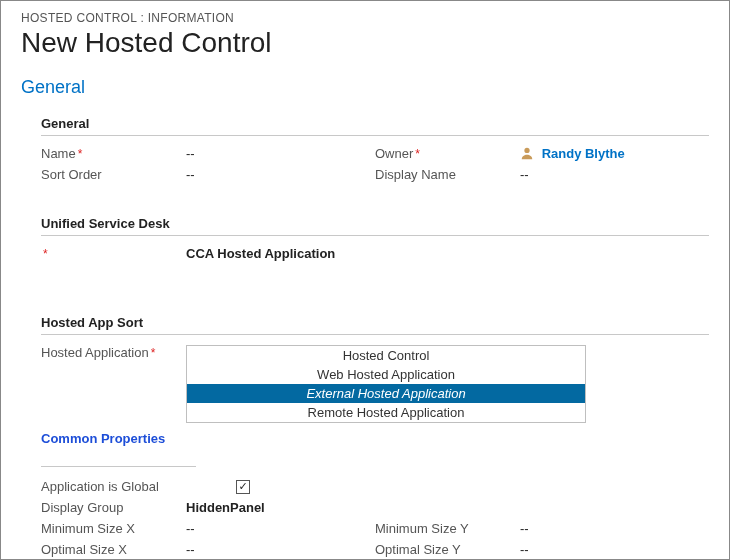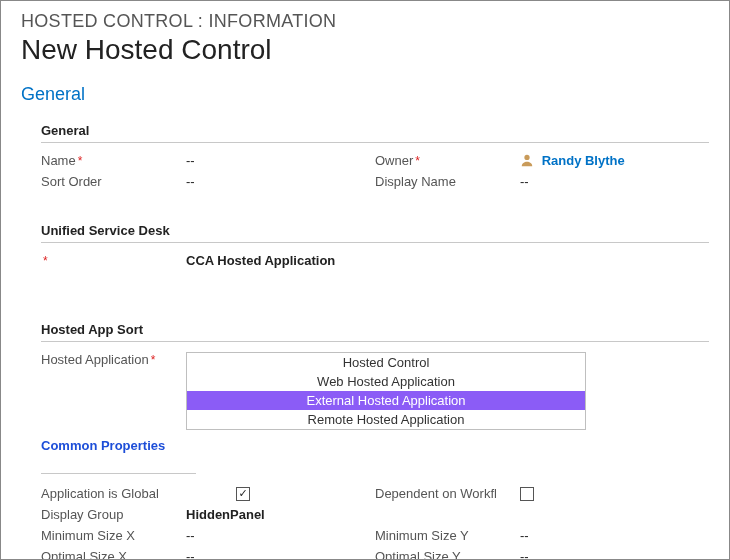--- a/index.html
+++ b/index.html
@@ -8,21 +8,21 @@
     font-size: 13px;
     color: #333;
     background: #fff;
     width: 730px;
     height: 560px;
     border: 1px solid #888;
     overflow: hidden;
   }
   .page { padding: 10px 20px 0 20px; }
   .breadcrumb {
-    font-size: 18px;
+    font-size: 12px;
     color: #555;
     letter-spacing: 0.3px;
     margin-bottom: 2px;
   }
   .page-title {
     font-size: 28px;
     font-weight: 300;
     color: #222;
     margin-bottom: 18px;
   }
@@ -81,22 +81,23 @@
     width: 400px;
     font-size: 13px;
     text-align: center;
   }
   .dropdown-option {
     padding: 1px 5px;
     cursor: default;
     line-height: 17px;
   }
   .dropdown-option.selected {
-    background: #8b5cf6;
+    background: #0369a1;
     color: #fff;
+    font-style: italic;
   }
   .check-box {
     width: 14px; height: 14px;
     border: 1px solid #555;
     display: inline-flex;
     align-items: center;
     justify-content: center;
     font-size: 11px;
     line-height: 1;
     color: #222;
@@ -193,24 +194,20 @@
       </div>
     </div>
 
     <div class="common-props-header">Common Properties</div>
 
     <div class="row">
       <div class="field">
         <div class="label" style="width:195px">Application is Global</div>
         <div class="check-box" id="global-check">✓</div>
       </div>
-      <div class="field">
-        <div class="label" style="width:145px">Dependent on Workfl</div>
-        <div class="check-box" id="dependent-check"></div>
-      </div>
     </div>
 
     <div class="row">
       <div class="field">
         <div class="label">Display Group</div>
         <div class="value bold">HiddenPanel</div>
       </div>
     </div>
 
     <div class="row">

